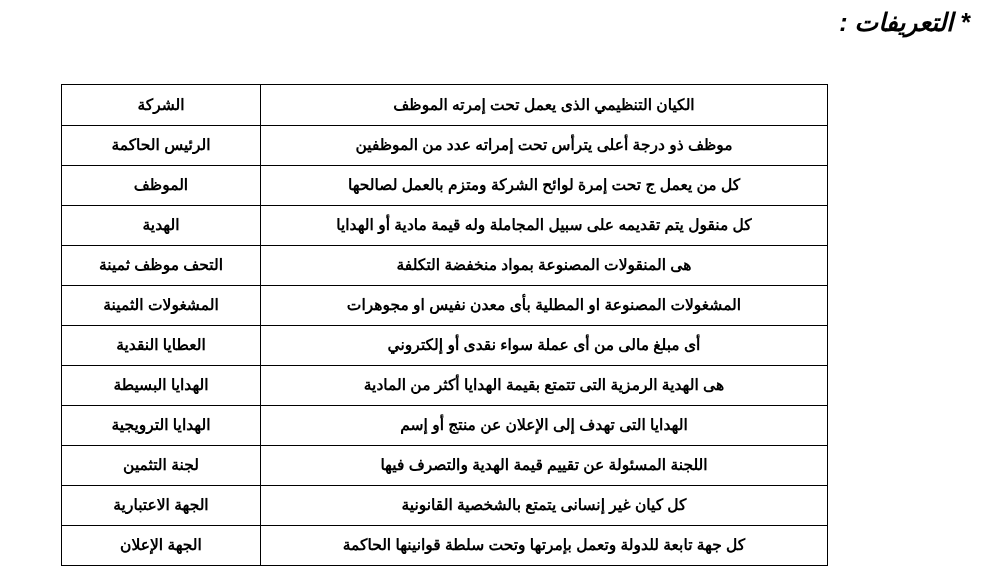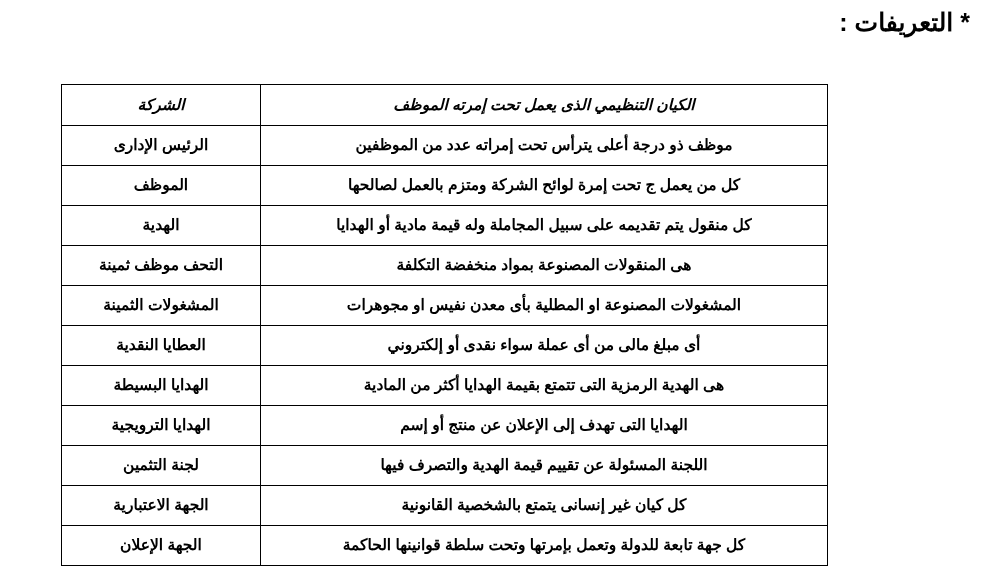--- a/index.html
+++ b/index.html
@@ -23,20 +23,21 @@
   }
   .doc-heading {
     position: absolute;
     top: 8px;
     right: 30px;
     font-size: 25px;
     font-weight: bold;
     letter-spacing: 1px;
     direction: rtl;
     white-space: nowrap;
+    font-style: italic;
   }
   .table-wrap {
     position: absolute;
     top: 84px;
     right: 172px;
     width: 724px;
   }
   table.defs {
     border-collapse: collapse;
     width: 724px;
@@ -56,39 +57,39 @@
     width: 178px;
     text-align: center;
     white-space: nowrap;
   }
   td.def {
     width: 546px;
     text-align: center;
     border-radius: 12px;
   }
   
-  table.defs tr:first-child td { height: 40px; font-style: italic; }
+  table.defs tr:first-child td { height: 40px; }
 </style>
 </head>
 <body>
 
 <div class="page">
 
   <div class="doc-heading">*  التعريفات   :</div>
 
   <div class="table-wrap">
     <table class="defs">
       <tbody>
           <tr>
             <td class="def">الكيان التنظيمي الذى يعمل تحت إمرته الموظف</td>
             <td class="term">الشركة</td>
           </tr>
           <tr>
             <td class="def">موظف ذو درجة أعلى يترأس تحت إمراته عدد من الموظفين</td>
-            <td class="term">الرئيس الإدارى</td>
+            <td class="term">الرئيس الحاكمة</td>
           </tr>
           <tr>
             <td class="def">كل من يعمل ج تحت إمرة لوائح الشركة  ومتزم بالعمل لصالحها</td>
             <td class="term">الموظف</td>
           </tr>
           <tr>
             <td class="def">كل منقول يتم تقديمه على سبيل المجاملة وله قيمة مادية أو الهدايا</td>
             <td class="term">الهدية</td>
           </tr>
           <tr>

